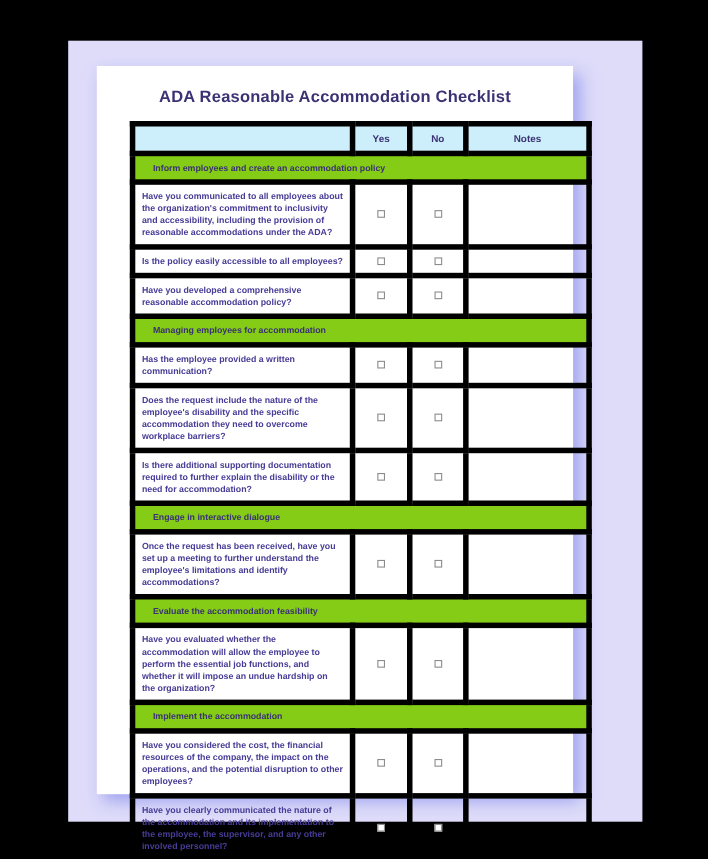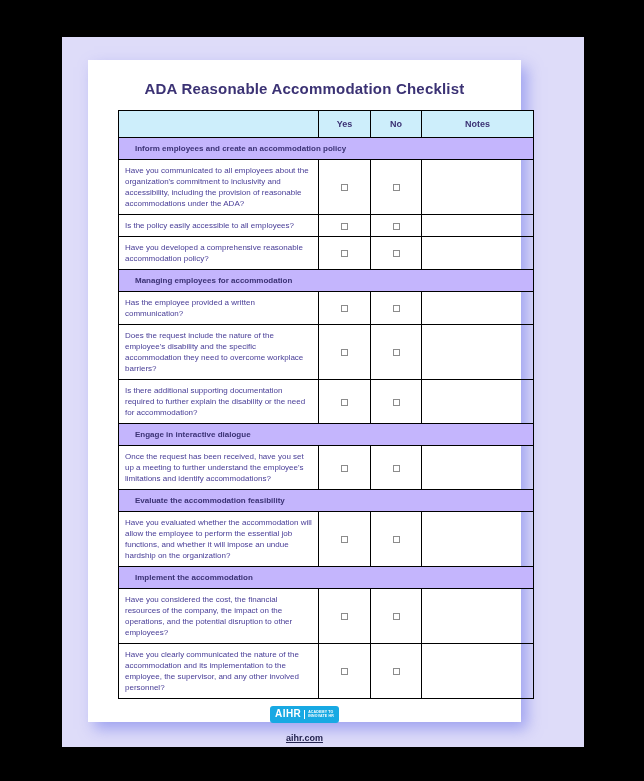--- a/index.html
+++ b/index.html
@@ -29,43 +29,44 @@
     color:#3b3274;
     letter-spacing:0.2px;
   }
   table.checklist {
     border-collapse:collapse;
     margin:13px 0 0 30px;
     width:415px;
     table-layout:fixed;
   }
   table.checklist td, table.checklist th {
-    border:1px solid #000000;
+    border:5px solid #000000;
     vertical-align:middle;
   }
   th.col-head {
     background:#cdeefb;
     height:27px;
     font-size:9px;
     font-weight:bold;
     color:#3b3274;
     text-align:center;
   }
   td.section-cell {
     font-size:8px;
     font-weight:bold;
     color:#3b3274;
     padding:6px 16px;
-    background:#c4b5fd;
+    background:#84cc16;
   }
   td.question-cell {
     font-size:8px;
     line-height:11px;
     color:#473c96;
     padding:5px 6px 5px 6px;
+    font-weight:bold;
   }
   td.check-cell { text-align:center; }
   .checkbox {
     display:inline-block;
     width:7px; height:7px;
     border:1px solid #8c8c8c;
     background:#ffffff;
     vertical-align:middle;
   }
   .footer {

